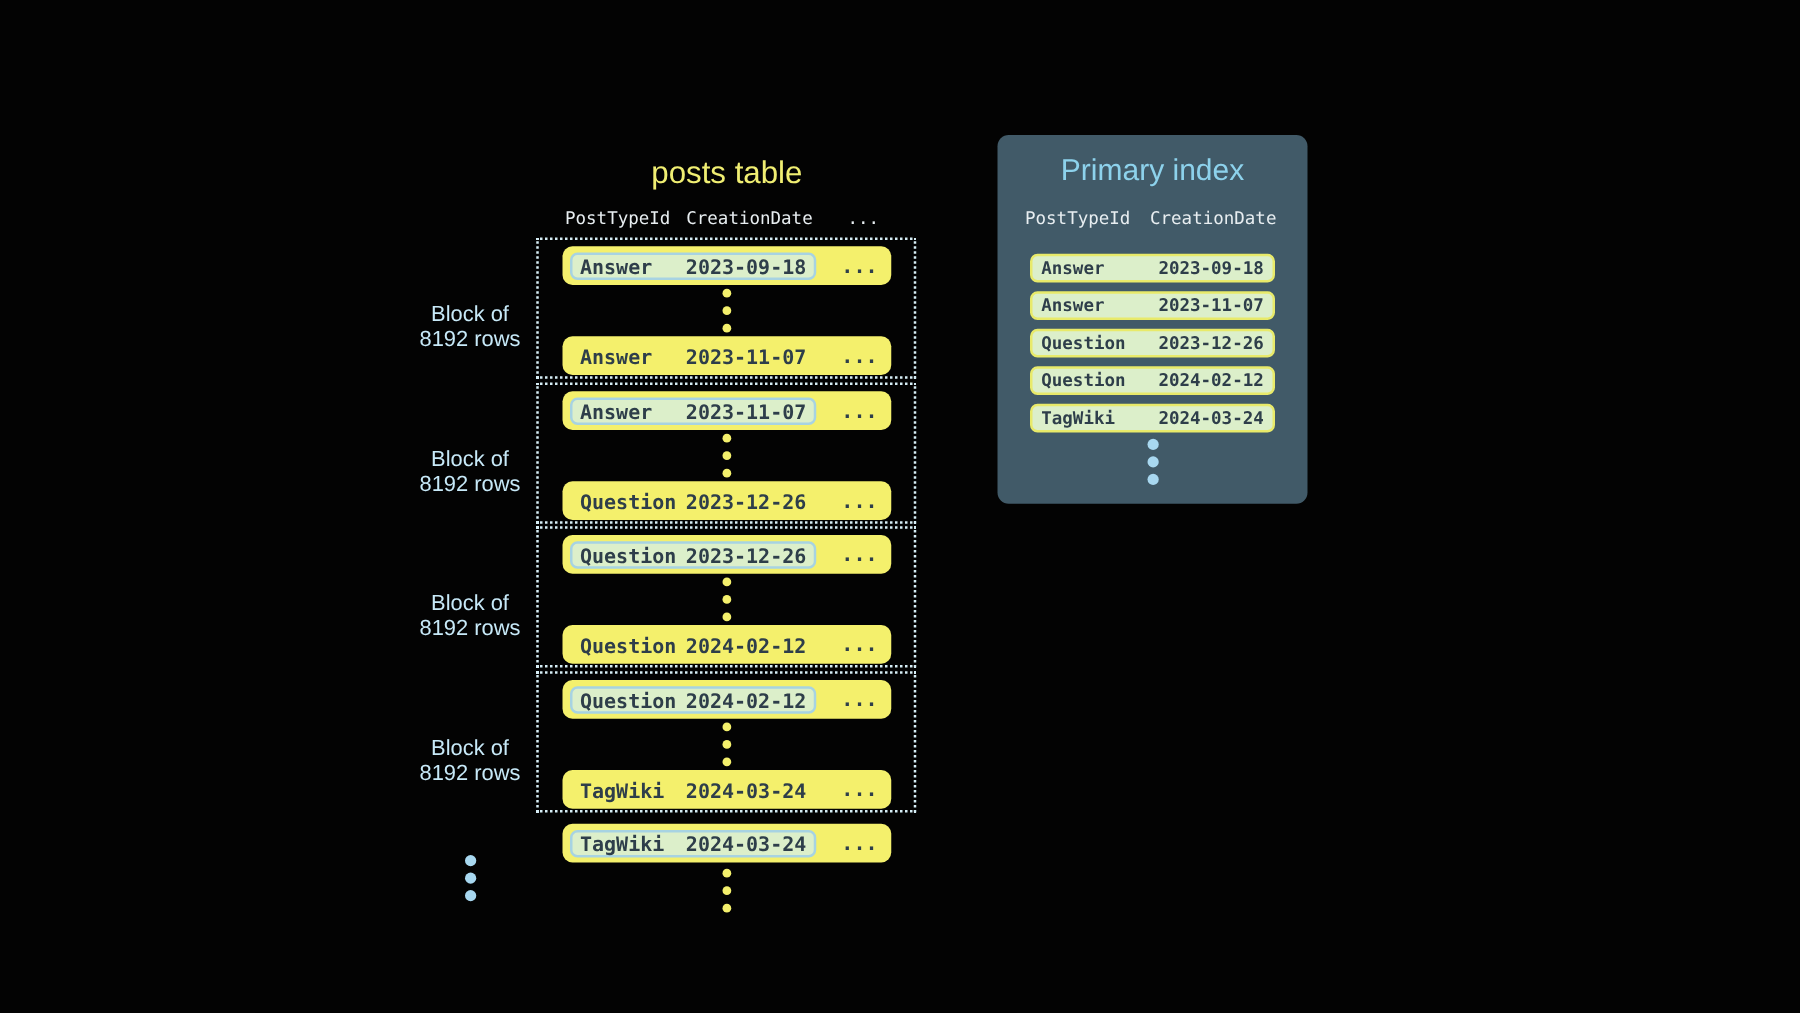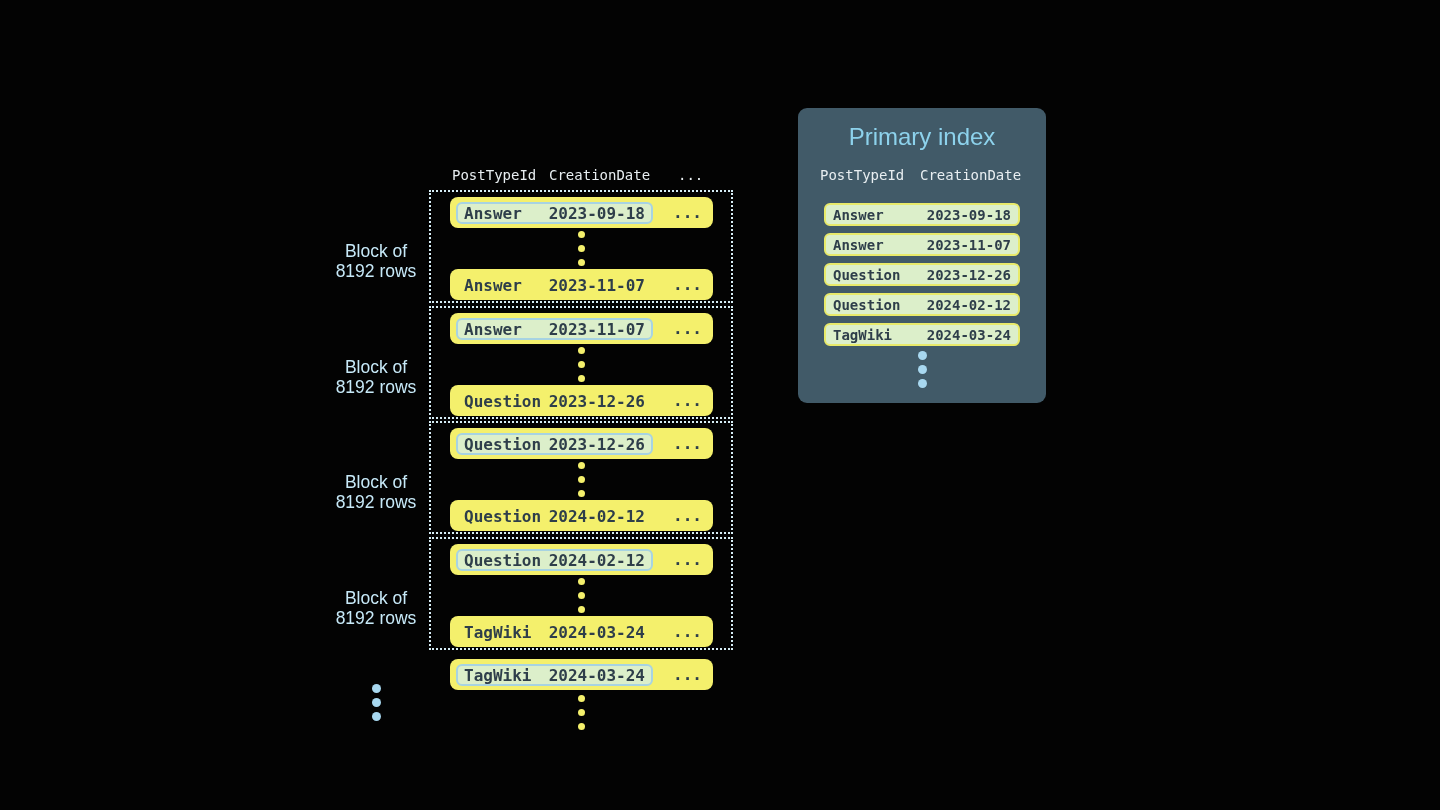--- a/index.html
+++ b/index.html
@@ -48,20 +48,21 @@
     background:var(--green);border:2px solid var(--index-row-border);border-radius:6px;
     display:flex;justify-content:space-between;align-items:center;padding:0 7px;
     font-family:"DejaVu Sans Mono",monospace;font-weight:bold;font-size:14px;
     color:var(--dark-text);white-space:pre;}
 </style>
 </head>
 <body>
 
 <div class="canvas">
 
+  <div class="posts-title">posts table</div>
   <span class="hdr" style="left:452px">PostTypeId</span>
   <span class="hdr" style="left:549px">CreationDate</span>
   <span class="hdr" style="left:678px">...</span>
 
   <div class="block-label" style="top:241px">Block of
 8192 rows</div>
   <div class="block-label" style="top:357px">Block of
 8192 rows</div>
   <div class="block-label" style="top:472px">Block of
 8192 rows</div>

